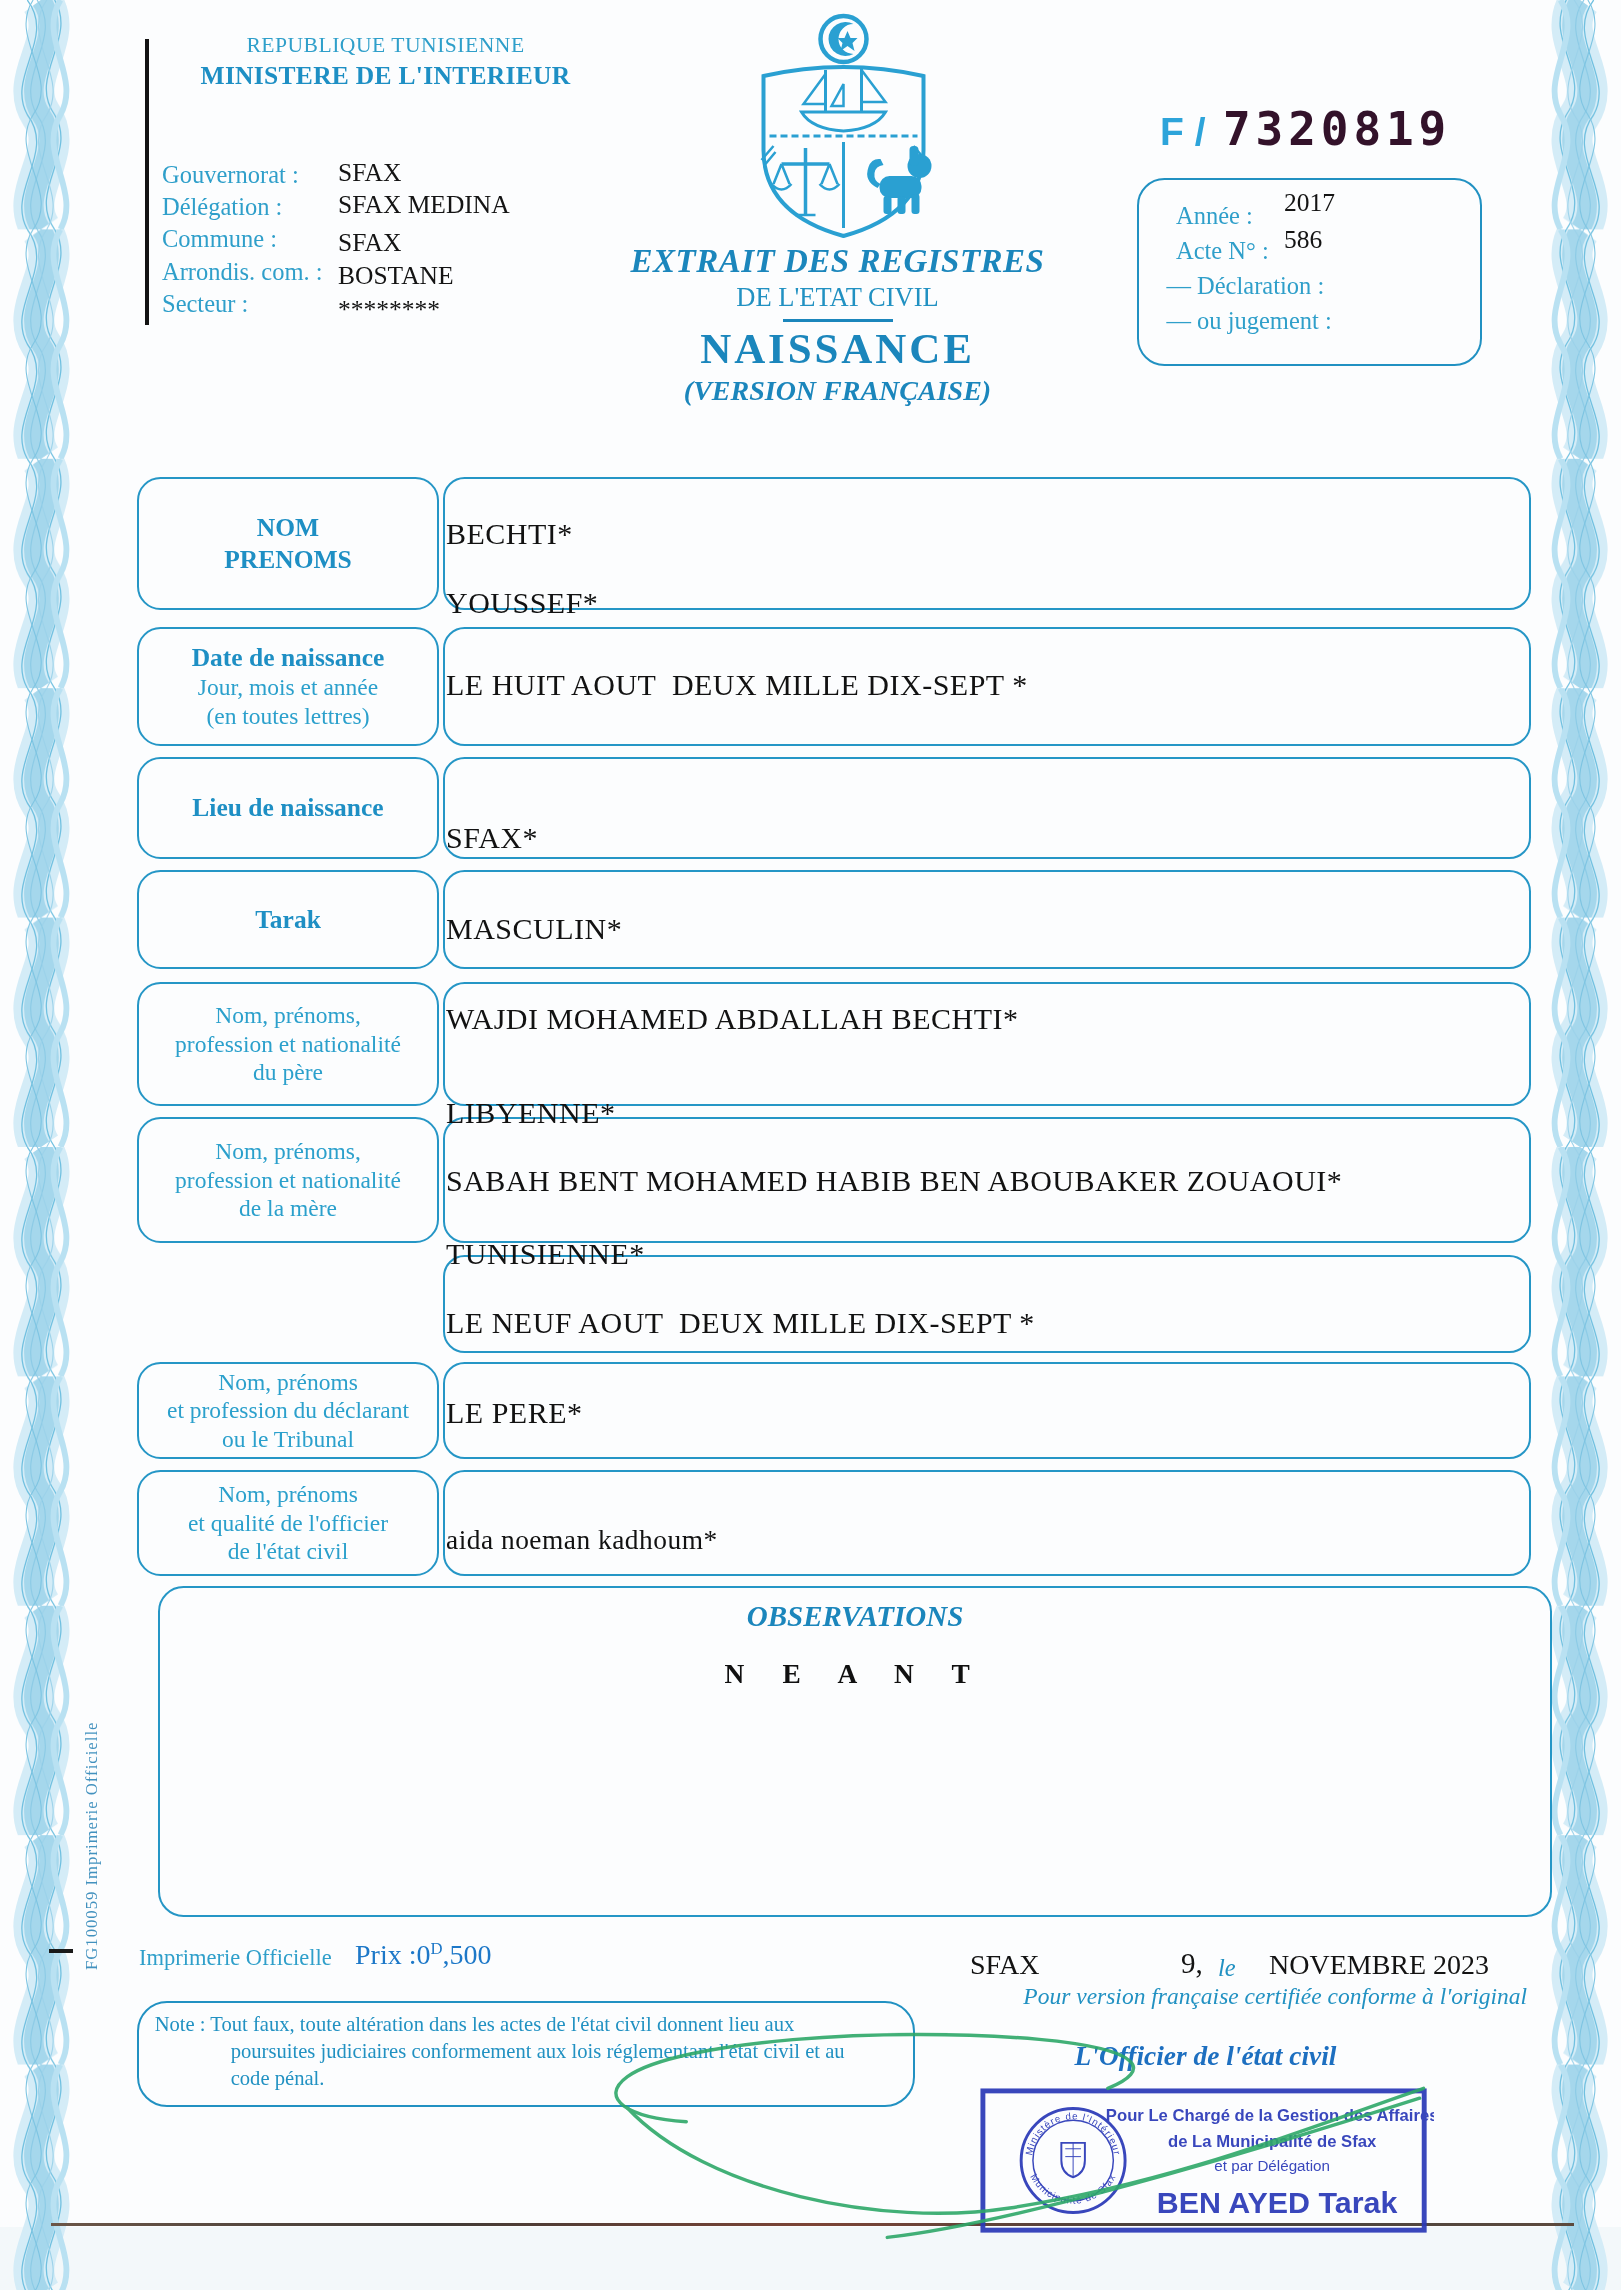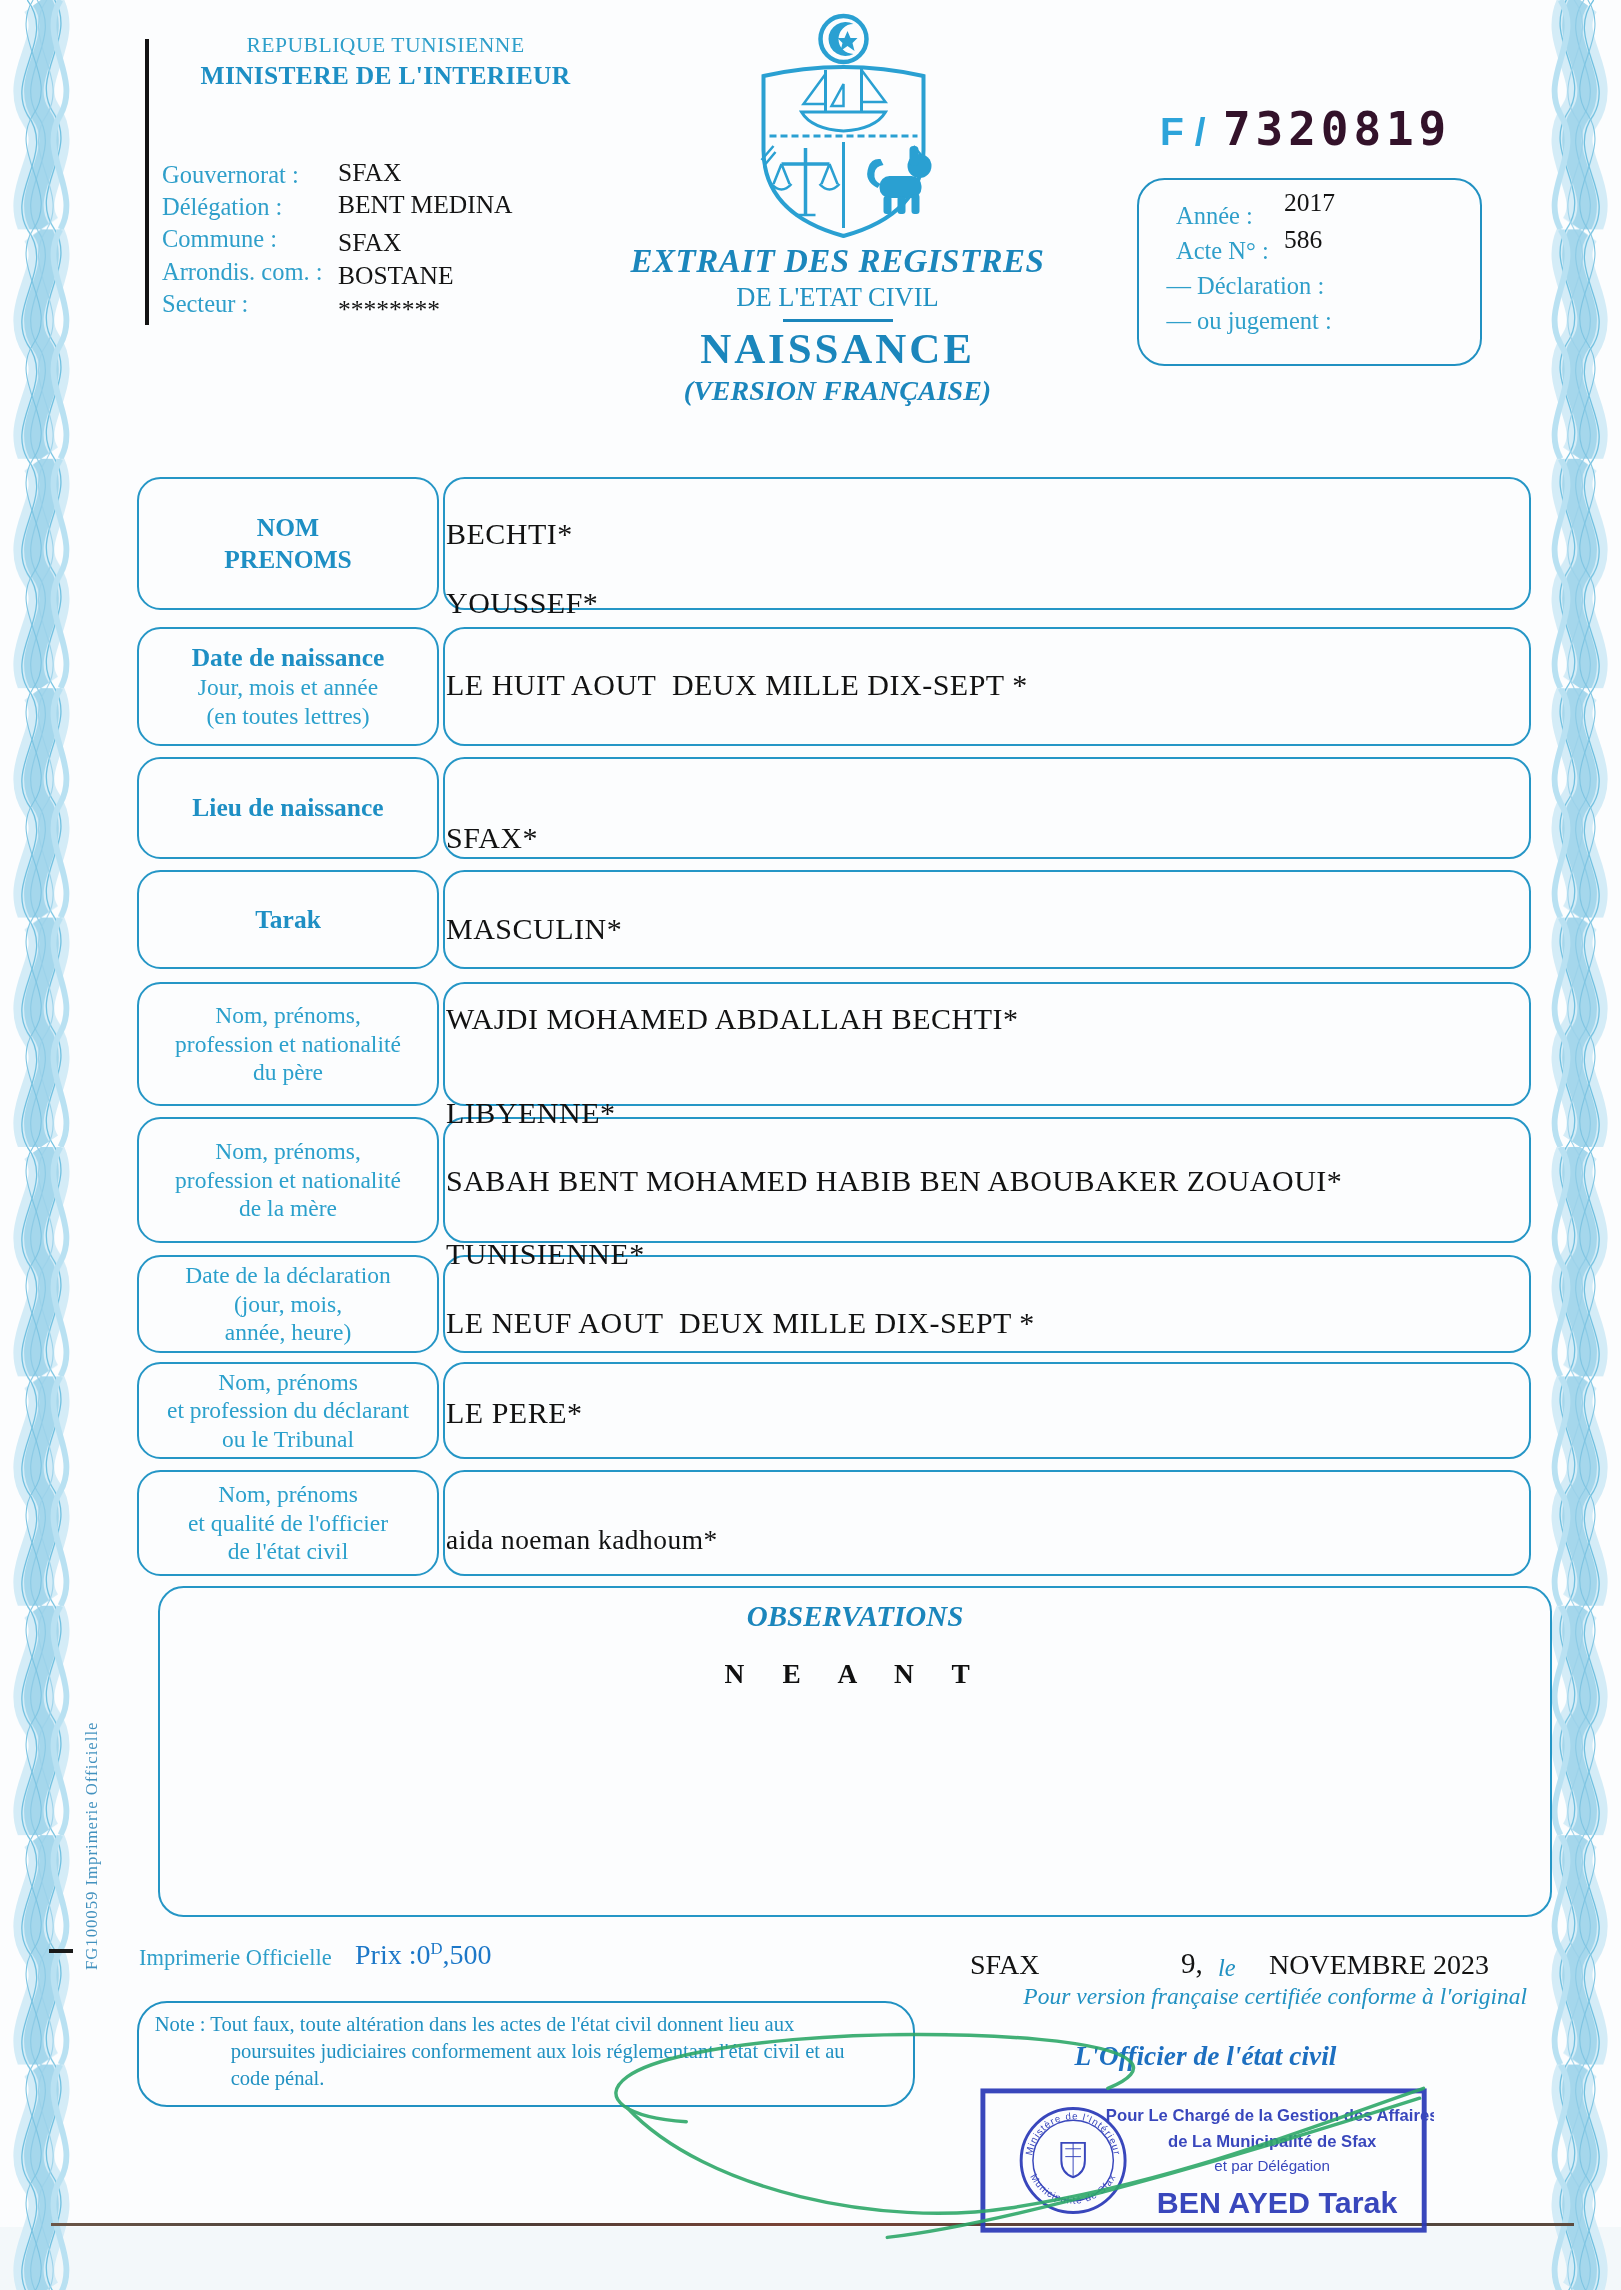--- a/index.html
+++ b/index.html
@@ -113,21 +113,21 @@
 
   <div class="vline"></div>
   <div class="hdr">
     <div class="hdr-rep">REPUBLIQUE TUNISIENNE</div>
     <div class="hdr-min">MINISTERE DE L'INTERIEUR</div>
   </div>
 
   <div class="adm-label" style="top:161px">Gouvernorat :</div>
   <div class="adm-value" style="top:158px">SFAX</div>
   <div class="adm-label" style="top:193px">Délégation :</div>
-  <div class="adm-value" style="top:190px">BENT MEDINA</div>
+  <div class="adm-value" style="top:190px">SFAX MEDINA</div>
   <div class="adm-label" style="top:225px">Commune :</div>
   <div class="adm-value" style="top:228px">SFAX</div>
   <div class="adm-label" style="top:258px">Arrondis. com. :</div>
   <div class="adm-value" style="top:261px">BOSTANE</div>
   <div class="adm-label" style="top:290px">Secteur :</div>
   <div class="adm-value" style="top:295px">********</div>
 
   <svg class="emblem" width="201" height="230" viewBox="0 0 200 230">
     <g stroke="#2aa0d2" fill="none" stroke-width="4">
       <circle cx="100" cy="27" r="23" stroke-width="4.5"></circle>
@@ -212,25 +212,20 @@
 
   <div class="lblbox" style="top:1117px;height:122px">
     <span class="l-reg">Nom, prénoms,</span>
     <span class="l-reg">profession et nationalité</span>
     <span class="l-reg">de la mère</span>
   </div>
   <div class="valbox" style="top:1117px;height:122px"></div>
   <div class="value" style="top:1164px">SABAH BENT MOHAMED HABIB BEN ABOUBAKER ZOUAOUI*</div>
   <div class="value" style="top:1237px">TUNISIENNE*</div>
 
-  <div class="lblbox" style="top:1255px;height:94px">
-    <span class="l-reg">Date de la déclaration</span>
-    <span class="l-reg">(jour, mois,</span>
-    <span class="l-reg">année, heure)</span>
-  </div>
   <div class="valbox" style="top:1255px;height:94px"></div>
   <div class="value" style="top:1306px">LE NEUF AOUT  DEUX MILLE DIX-SEPT *</div>
 
   <div class="lblbox" style="top:1362px;height:93px">
     <span class="l-reg">Nom, prénoms</span>
     <span class="l-reg">et profession du déclarant</span>
     <span class="l-reg">ou le Tribunal</span>
   </div>
   <div class="valbox" style="top:1362px;height:93px"></div>
   <div class="value" style="top:1396px">LE PERE*</div>

